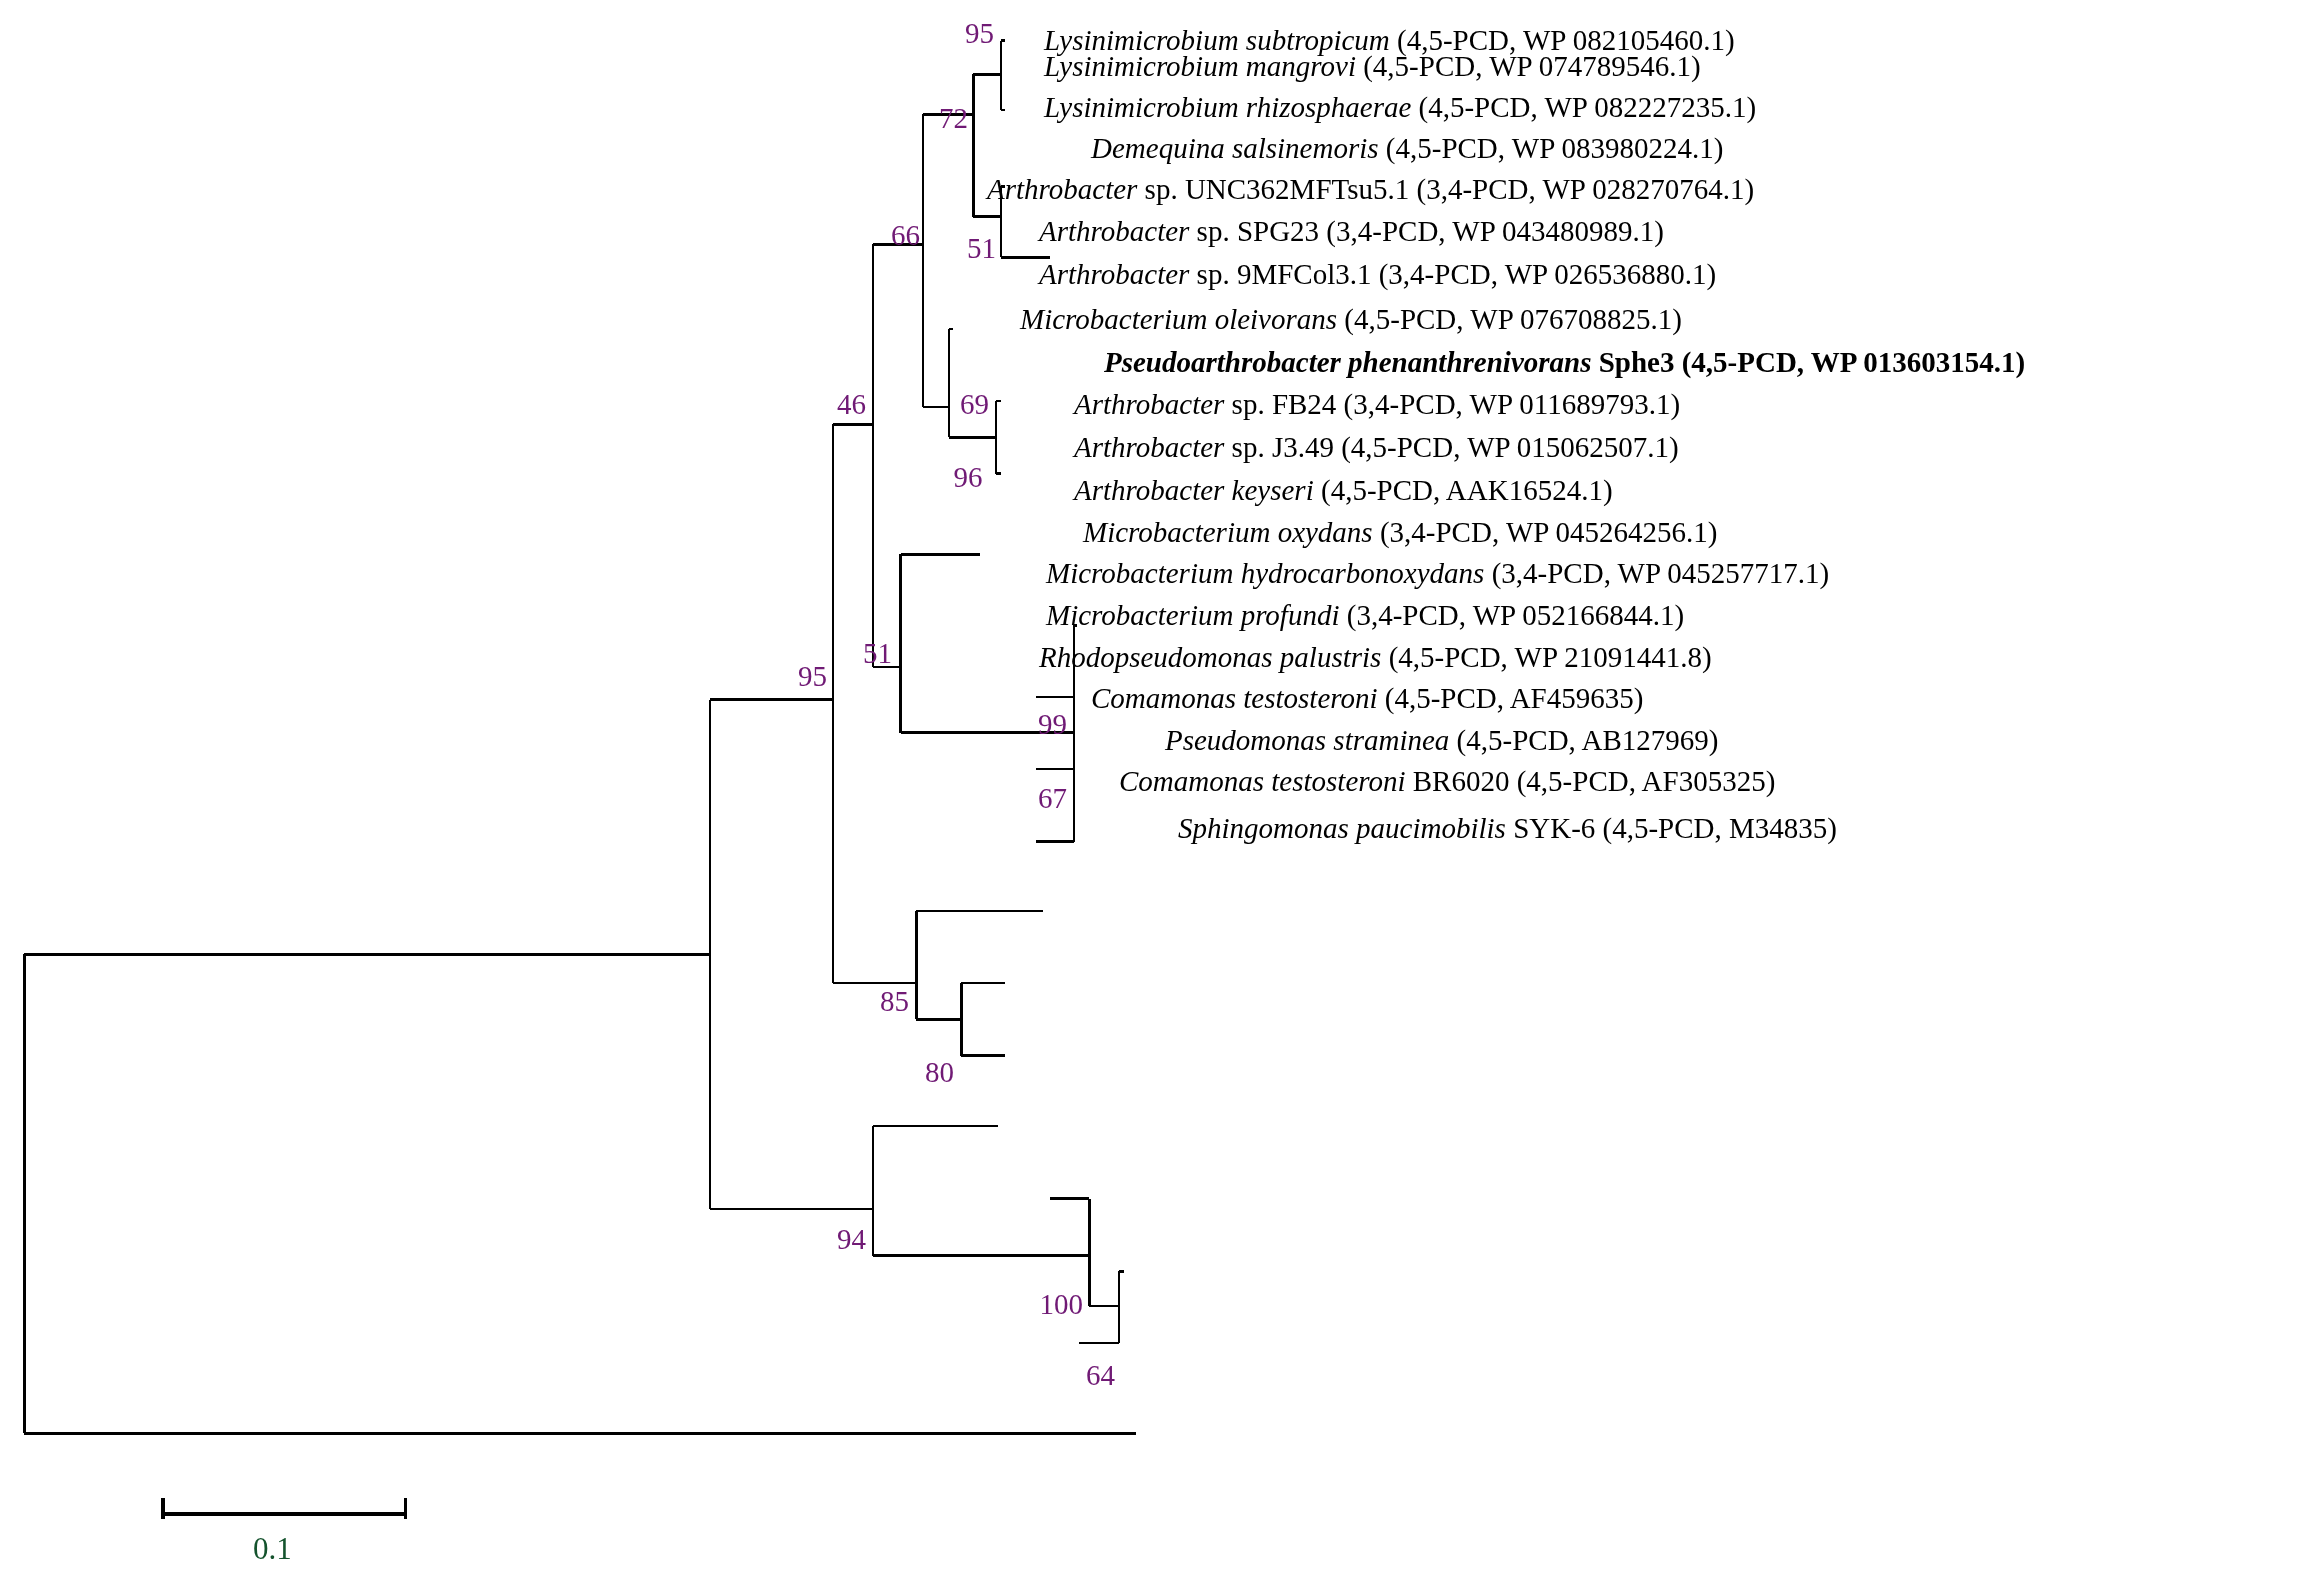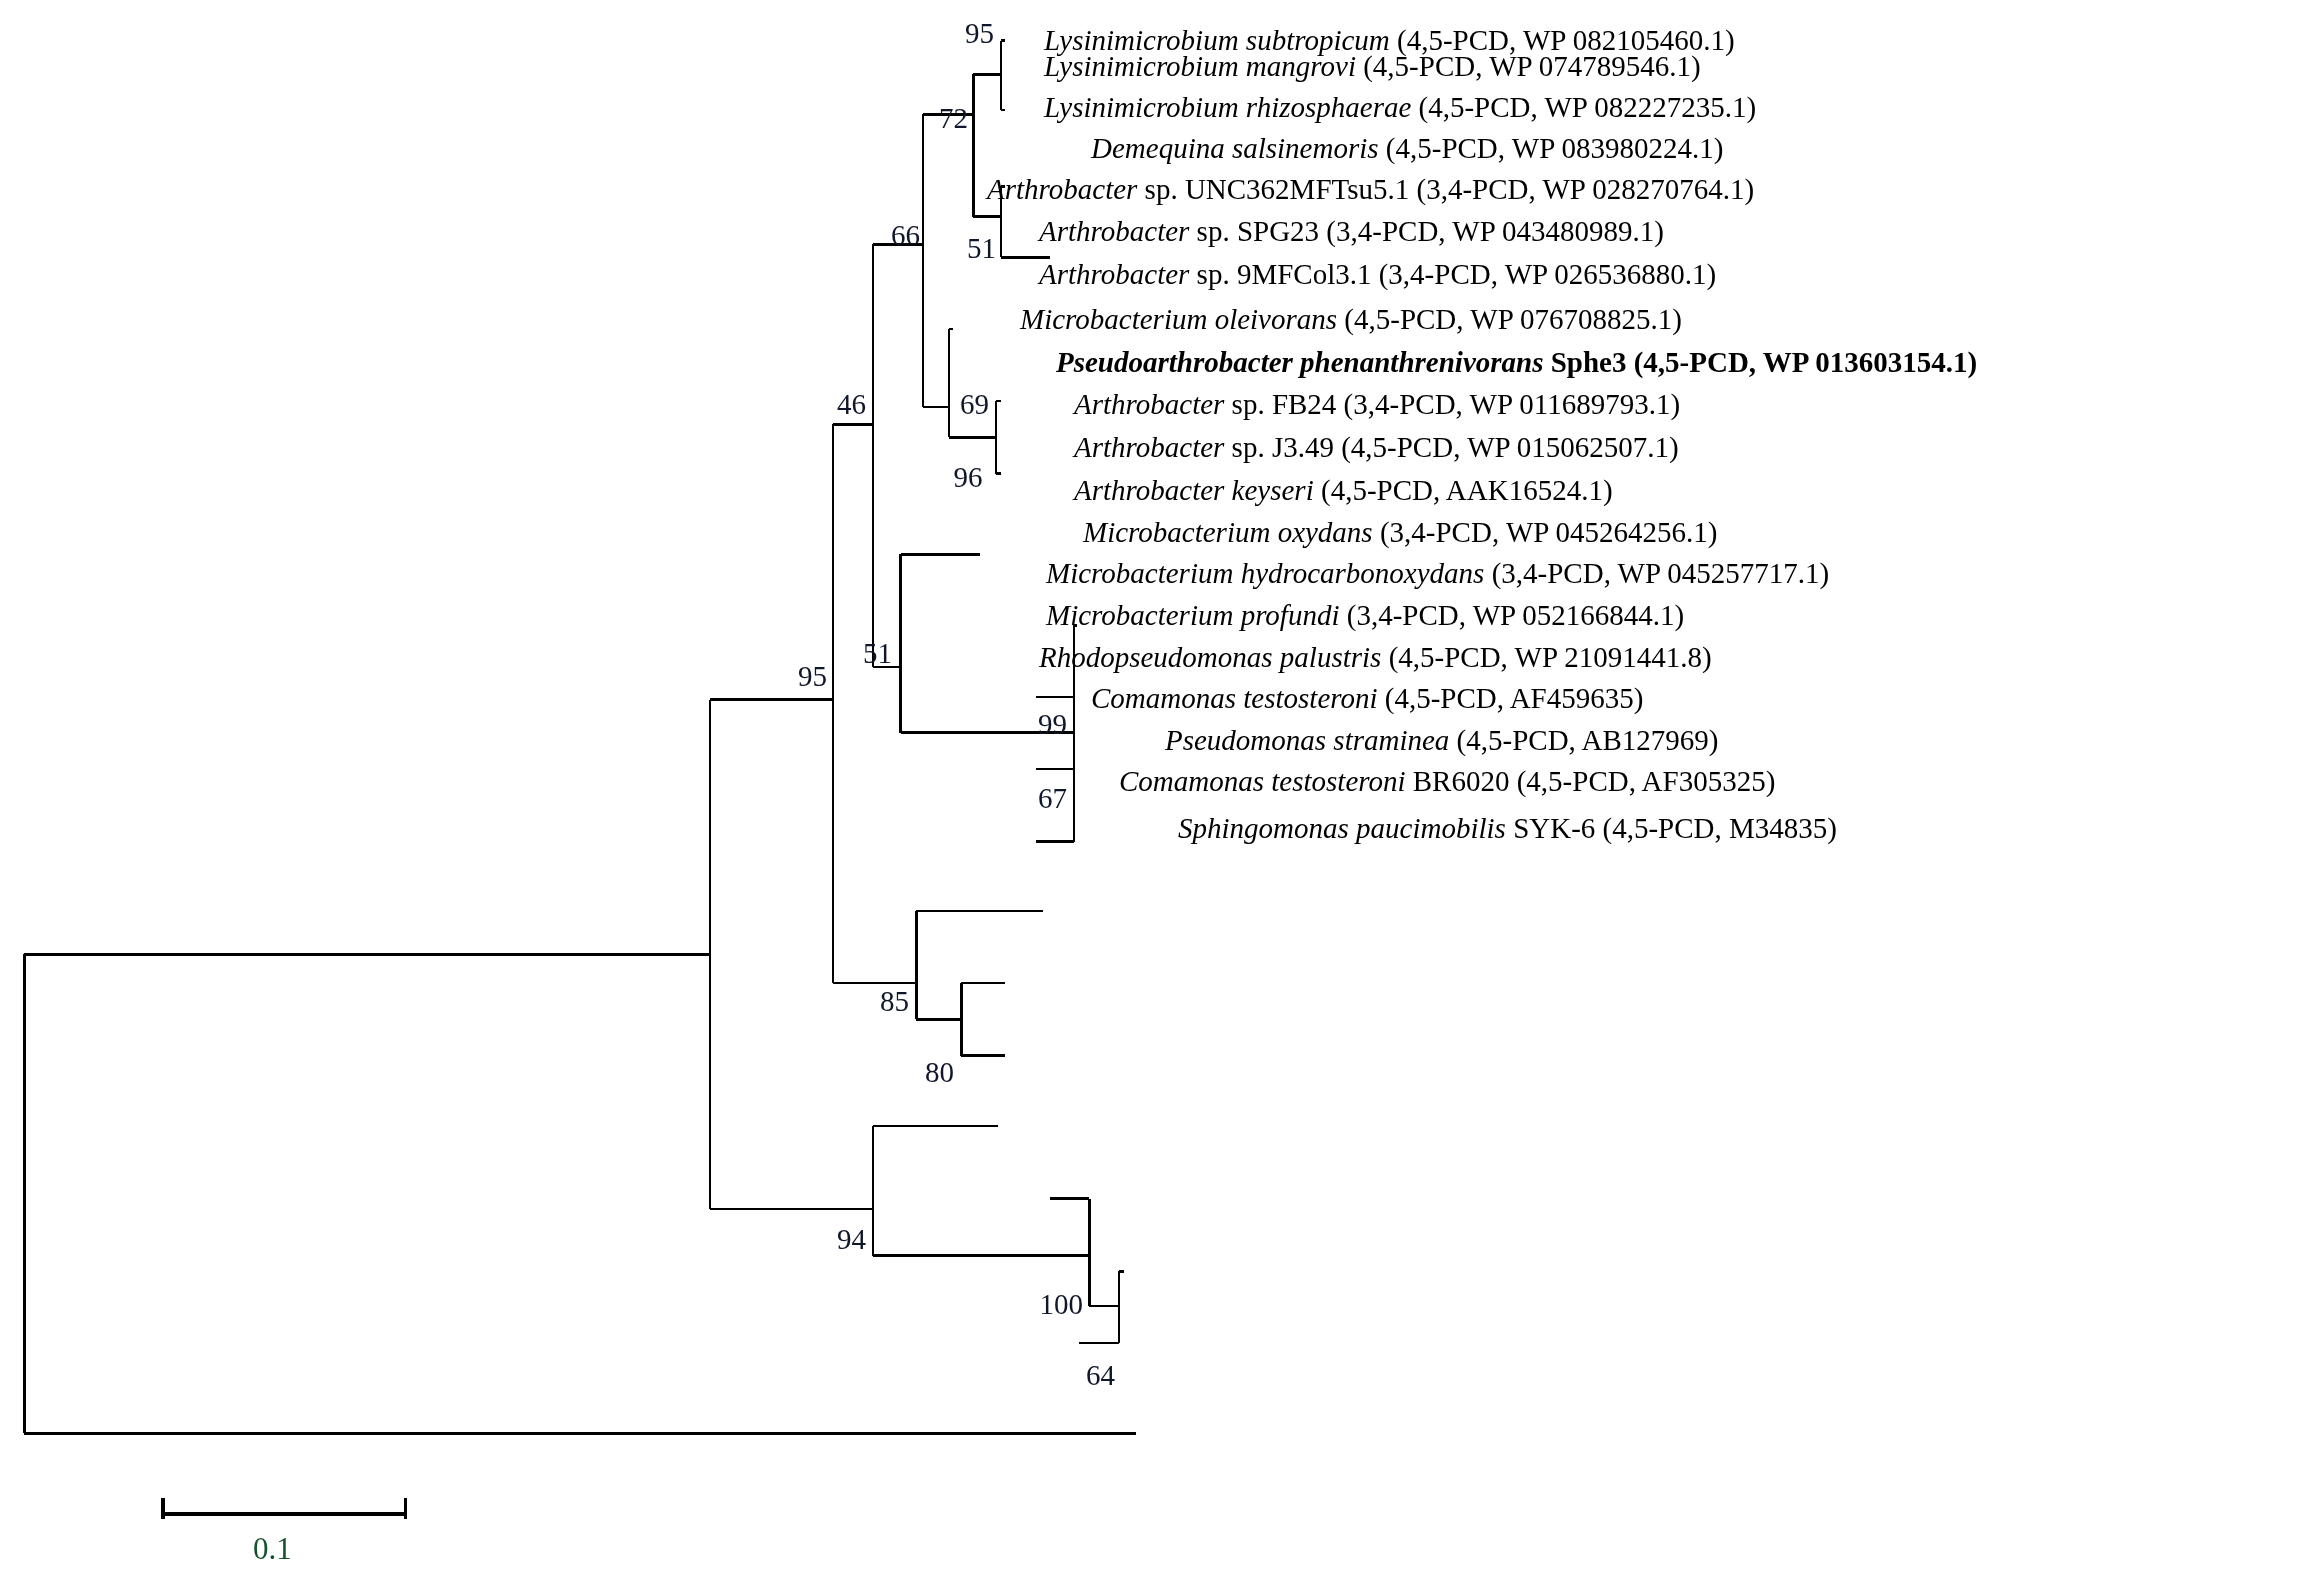--- a/index.html
+++ b/index.html
@@ -37,21 +37,21 @@
     font-weight: bold;
   }
   .taxon-label.highlight .it {
     font-style: italic;
     font-weight: bold;
   }
   .boot-label {
     position: absolute;
     font-family: "Liberation Serif", serif;
     font-size: 29px;
-    color: #0f172a;
+    color: #701a75;
     white-space: nowrap;
     line-height: 1;
   }
   .scale-label {
     position: absolute;
     font-family: "Liberation Serif", serif;
     font-size: 31px;
     color: #14532d;
     white-space: nowrap;
   }
@@ -127,21 +127,21 @@
 
   <div id="labels-layer">
       <div class="taxon-label" style="left: 1044px; top: 26px;"><span class="it">Lysinimicrobium subtropicum</span><span> (4,5-PCD, WP 082105460.1)</span></div>
       <div class="taxon-label" style="left: 1044px; top: 52px;"><span class="it">Lysinimicrobium mangrovi</span><span> (4,5-PCD, WP 074789546.1)</span></div>
       <div class="taxon-label" style="left: 1044px; top: 93px;"><span class="it">Lysinimicrobium rhizosphaerae</span><span> (4,5-PCD, WP 082227235.1)</span></div>
       <div class="taxon-label" style="left: 1091px; top: 134px;"><span class="it">Demequina salsinemoris</span><span> (4,5-PCD, WP 083980224.1)</span></div>
       <div class="taxon-label" style="left: 987px; top: 175px;"><span class="it">Arthrobacter</span><span> sp. UNC362MFTsu5.1 (3,4-PCD, WP 028270764.1)</span></div>
       <div class="taxon-label" style="left: 1039px; top: 217px;"><span class="it">Arthrobacter</span><span> sp. SPG23 (3,4-PCD, WP 043480989.1)</span></div>
       <div class="taxon-label" style="left: 1039px; top: 260px;"><span class="it">Arthrobacter</span><span> sp. 9MFCol3.1 (3,4-PCD, WP 026536880.1)</span></div>
       <div class="taxon-label" style="left: 1020px; top: 305px;"><span class="it">Microbacterium oleivorans</span><span> (4,5-PCD, WP 076708825.1)</span></div>
-      <div class="taxon-label highlight" style="left: 1056px; top: 348px;"><span class="it">Pseudoarthrobacter phenanthrenivorans</span><span> Sphe3 (4,5-PCD, WP 013603154.1)</span></div>
+      <div class="taxon-label highlight" style="left: 1104px; top: 348px;"><span class="it">Pseudoarthrobacter phenanthrenivorans</span><span> Sphe3 (4,5-PCD, WP 013603154.1)</span></div>
       <div class="taxon-label" style="left: 1074px; top: 390px;"><span class="it">Arthrobacter</span><span> sp. FB24 (3,4-PCD, WP 011689793.1)</span></div>
       <div class="taxon-label" style="left: 1074px; top: 433px;"><span class="it">Arthrobacter</span><span> sp. J3.49 (4,5-PCD, WP 015062507.1)</span></div>
       <div class="taxon-label" style="left: 1074px; top: 476px;"><span class="it">Arthrobacter keyseri</span><span> (4,5-PCD, AAK16524.1)</span></div>
       <div class="taxon-label" style="left: 1083px; top: 518px;"><span class="it">Microbacterium oxydans</span><span> (3,4-PCD, WP 045264256.1)</span></div>
       <div class="taxon-label" style="left: 1046px; top: 559px;"><span class="it">Microbacterium hydrocarbonoxydans</span><span> (3,4-PCD, WP 045257717.1)</span></div>
       <div class="taxon-label" style="left: 1046px; top: 601px;"><span class="it">Microbacterium profundi</span><span> (3,4-PCD, WP 052166844.1)</span></div>
       <div class="taxon-label" style="left: 1039px; top: 643px;"><span class="it">Rhodopseudomonas palustris</span><span> (4,5-PCD, WP 21091441.8)</span></div>
       <div class="taxon-label" style="left: 1091px; top: 684px;"><span class="it">Comamonas testosteroni</span><span> (4,5-PCD, AF459635)</span></div>
       <div class="taxon-label" style="left: 1165px; top: 726px;"><span class="it">Pseudomonas straminea</span><span> (4,5-PCD, AB127969)</span></div>
       <div class="taxon-label" style="left: 1119px; top: 767px;"><span class="it">Comamonas testosteroni</span><span> BR6020 (4,5-PCD, AF305325)</span></div>

